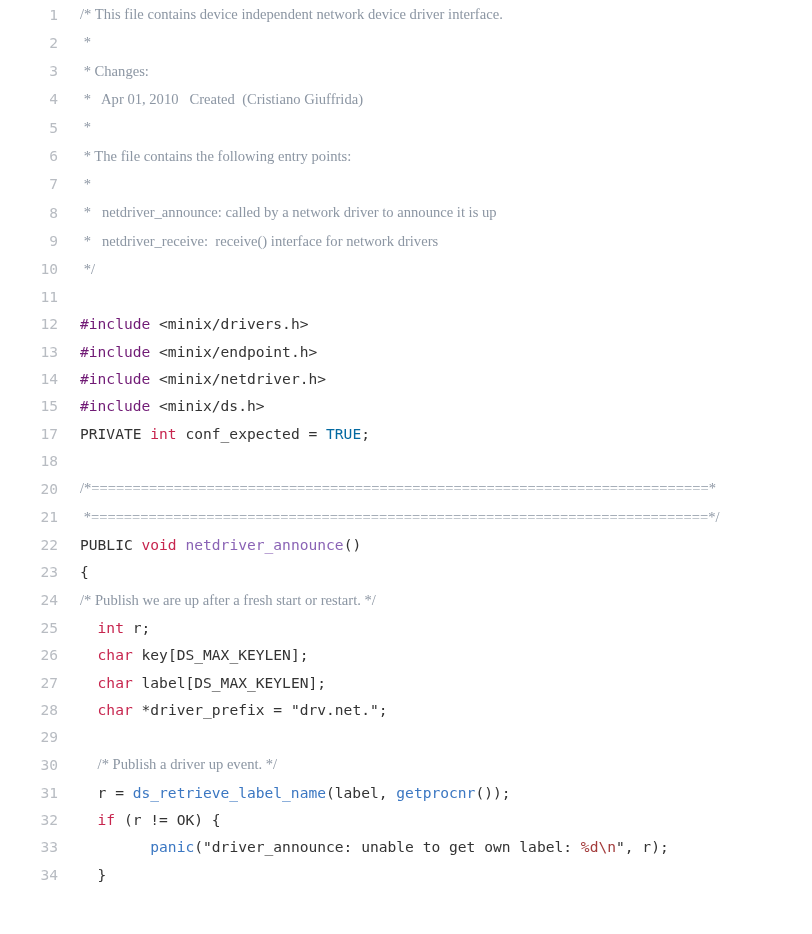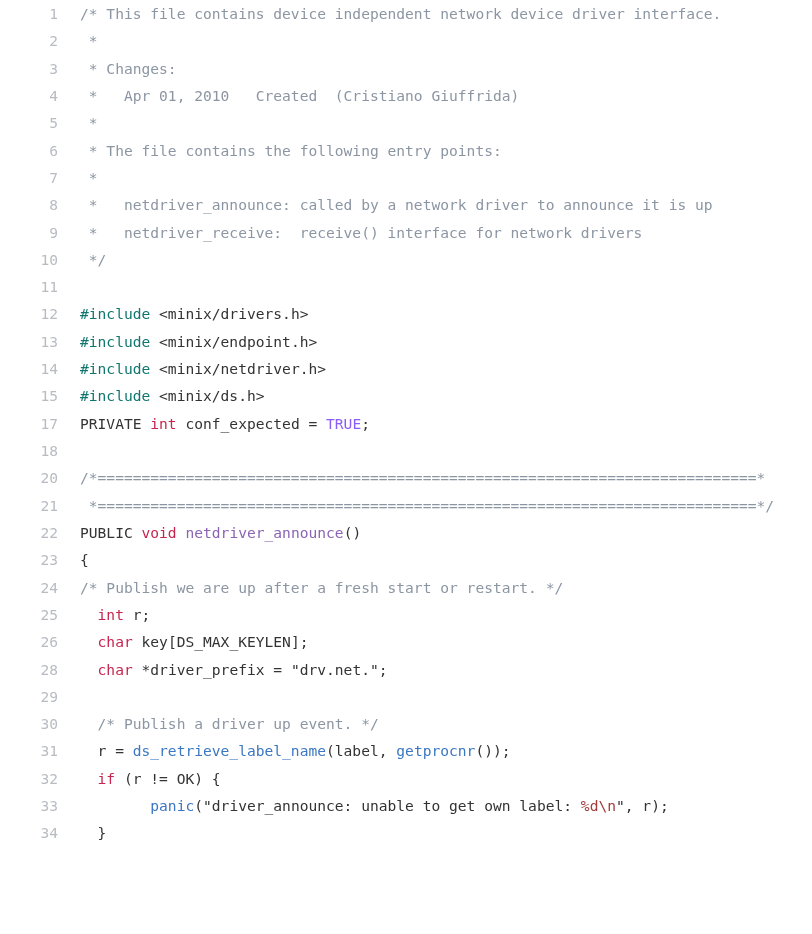--- a/index.html
+++ b/index.html
@@ -47,24 +47,24 @@
   .lc {
     vertical-align: middle;
     font-family: "DejaVu Sans Mono", monospace;
     font-size: 14.6px;
     line-height: 27.32px;
     color: #333333;
     padding: 0;
     white-space: pre;
     overflow: hidden;
   }
-  .tok-comment { color: #8c96a3; }
+  .tok-comment { color: #8c96a3; font-family: Liberation Serif, serif; }
   .tok-keyword { color: #c7254e; }
-  .tok-preproc { color: #0f766e; text-align: right; }
-  .tok-constant { color: #8b5cf6; margin-top: 8px; }
+  .tok-preproc { color: #701a75; text-align: right; }
+  .tok-constant { color: #0369a1; margin-top: 8px; }
   .tok-function { color: #3b77c2; }
   .tok-deffun  { color: #8a63b5; }
   .tok-plain   { color: #333333; }
   .tok-string  { color: #333333; }
   .tok-escape  { color: #a33b3b; margin-top: 20px; }
 </style>
 </head>
 <body>
 
 <div id="code-viewer">
@@ -160,20 +160,24 @@
         </tr>
         <tr class="code-row">
           <td class="ln">25</td>
           <td class="lc"><span class="tok-plain">  </span><span class="tok-keyword">int</span><span class="tok-plain"> r;</span></td>
         </tr>
         <tr class="code-row">
           <td class="ln">26</td>
           <td class="lc"><span class="tok-plain">  </span><span class="tok-keyword">char</span><span class="tok-plain"> key[DS_MAX_KEYLEN];</span></td>
         </tr>
         <tr class="code-row">
+          <td class="ln">27</td>
+          <td class="lc"><span class="tok-plain">  </span><span class="tok-keyword">char</span><span class="tok-plain"> label[DS_MAX_KEYLEN];</span></td>
+        </tr>
+        <tr class="code-row">
           <td class="ln">28</td>
           <td class="lc"><span class="tok-plain">  </span><span class="tok-keyword">char</span><span class="tok-plain"> *driver_prefix = </span><span class="tok-string">"drv.net."</span><span class="tok-plain">;</span></td>
         </tr>
         <tr class="code-row">
           <td class="ln">29</td>
           <td class="lc"><span class="tok-plain"></span></td>
         </tr>
         <tr class="code-row">
           <td class="ln">30</td>
           <td class="lc"><span class="tok-plain">  </span><span class="tok-comment">/* Publish a driver up event. */</span></td>

